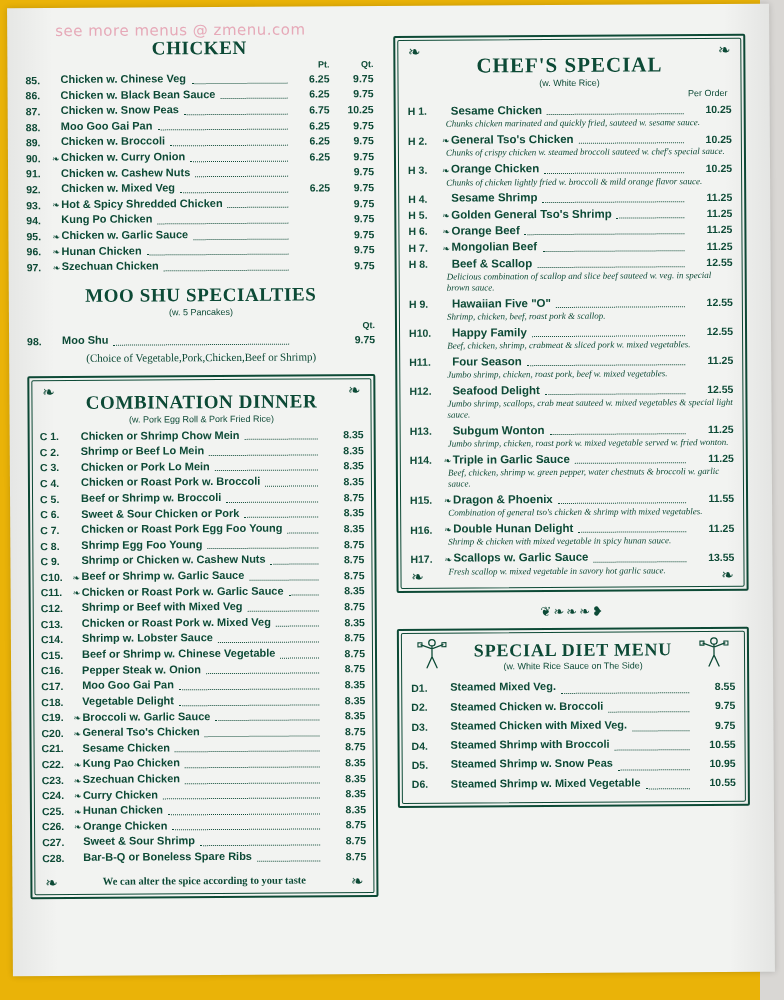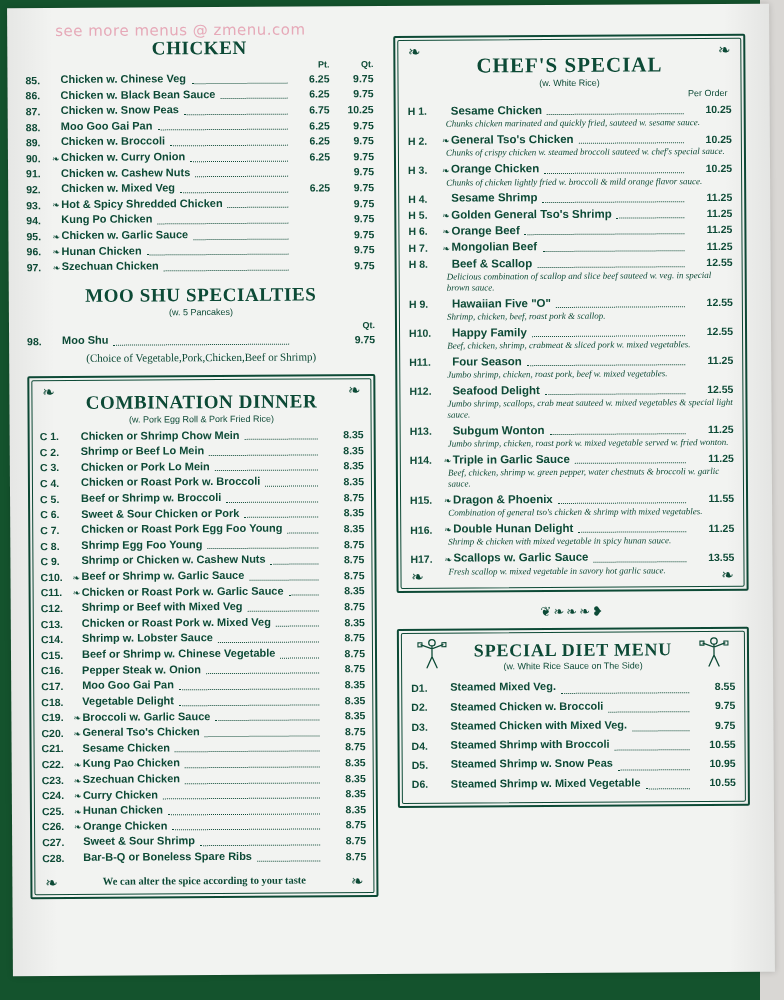--- a/index.html
+++ b/index.html
@@ -5,21 +5,21 @@
   html,body{margin:0;padding:0;}
   body{
     width:784px;height:1000px;
     background:#d9d7d4;
     font-family:"Liberation Serif", serif;
     overflow:hidden;
   }
   .page{
     position:relative;
     width:760px;height:1000px;
-    background:#14532d;
+    background:#eab308;
     box-sizing:border-box;
   }
   .paper{
     position:absolute;
     left:10px;top:6px;
     width:762px;height:968px;
     background:#f2f3f1;
     box-shadow:0 0 6px rgba(0,0,0,0.18);
     transform:rotate(-0.35deg);
   }

